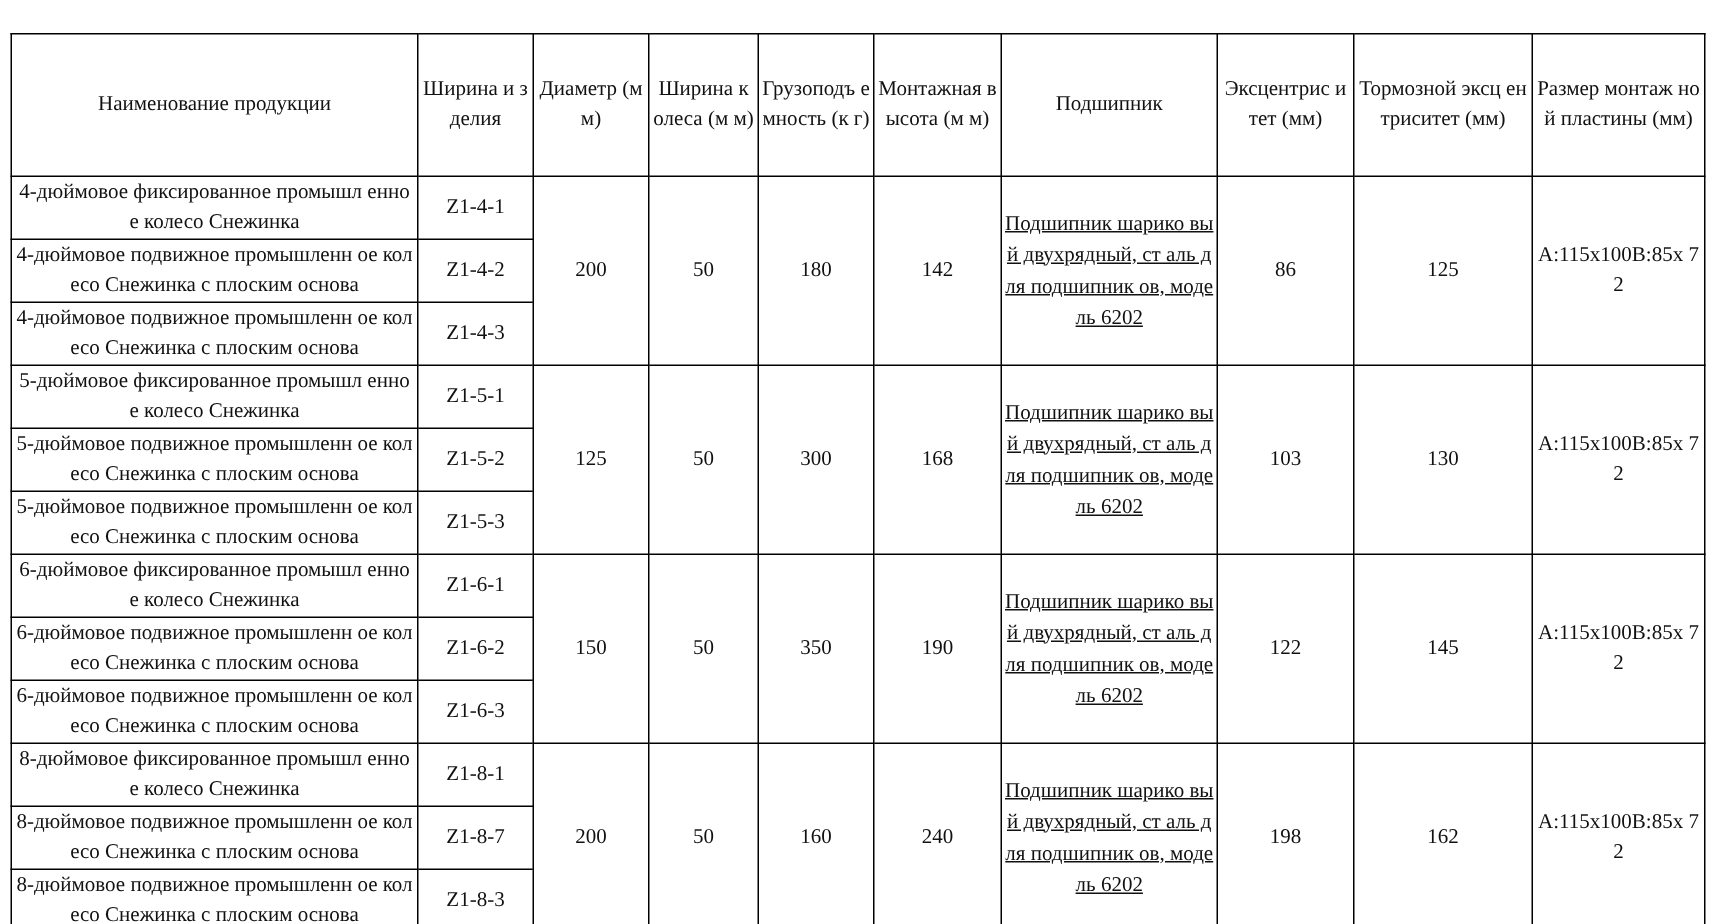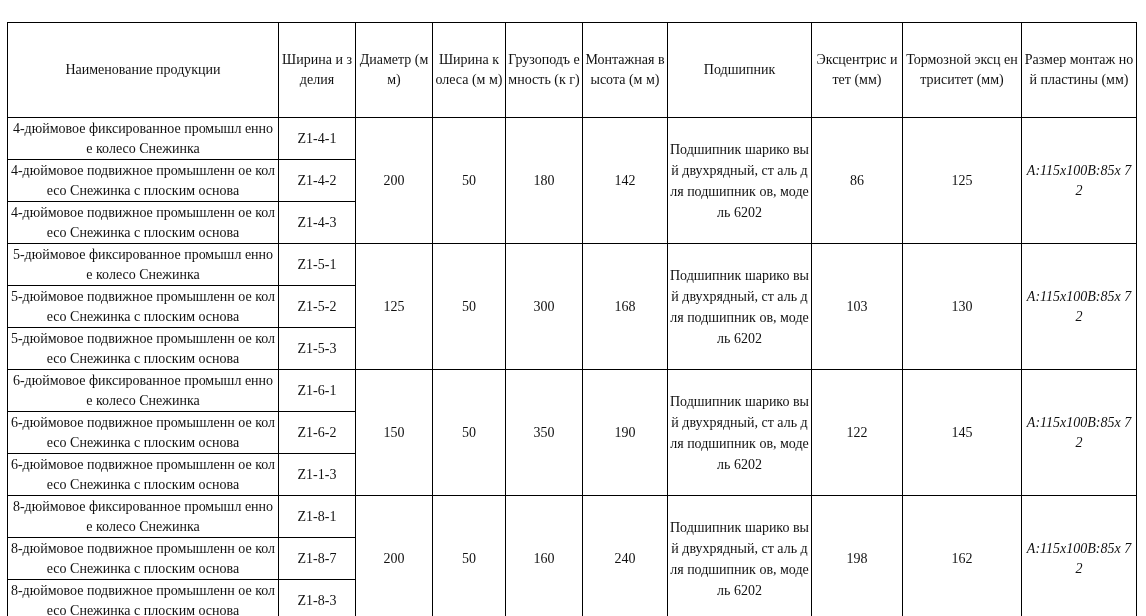--- a/index.html
+++ b/index.html
@@ -11,22 +11,22 @@
     width: 1129px;
     font-size: 14px; line-height: 20px;
   }
   table.spec td, table.spec th {
     border: 1.5px solid #000; padding: 0 2px; text-align: center; vertical-align: middle;
     font-weight: normal; overflow: hidden; word-break: break-all;
   }
   table.spec thead th { height: 94px; }
   table.spec tbody tr { height: 42px; }
   td.name { text-align: center; padding: 0 3px; }
-  td.bearing { text-align: left; padding: 0 3px 0 4px; line-height: 21px; }
-  td.plate { text-align: left; padding: 0 2px 0 2px; vertical-align: middle; font-style: italic; }
+  td.bearing { text-align: left; padding: 0 3px 0 4px; line-height: 21px; text-decoration: underline; }
+  td.plate { text-align: left; padding: 0 2px 0 2px; vertical-align: middle; }
 </style>
 </head>
 <body>
 
 <table class="spec">
   <colgroup>
     <col style="width:271px">
       <col style="width:77px">
       <col style="width:77px">
       <col style="width:73px">
@@ -103,21 +103,21 @@
         <td rowspan="3">122</td>
         <td rowspan="3">145</td>
         <td class="plate" rowspan="3">A:115x100B:85x 72</td>
       </tr>
       <tr>
         <td class="name">6-дюймовое подвижное промышленн ое колесо Снежинка с плоским основа</td>
         <td>Z1-6-2</td>
       </tr>
       <tr>
         <td class="name">6-дюймовое подвижное промышленн ое колесо Снежинка с плоским основа</td>
-        <td>Z1-1-3</td>
+        <td>Z1-6-3</td>
       </tr>
       <tr>
         <td class="name">8-дюймовое фиксированное промышл енное колесо Снежинка</td>
         <td>Z1-8-1</td>
         <td rowspan="3">200</td>
         <td rowspan="3">50</td>
         <td rowspan="3">160</td>
         <td rowspan="3">240</td>
         <td class="bearing" rowspan="3">Подшипник шарико вый двухрядный, ст аль для подшипник ов, модель 6202</td>
         <td rowspan="3">198</td>

